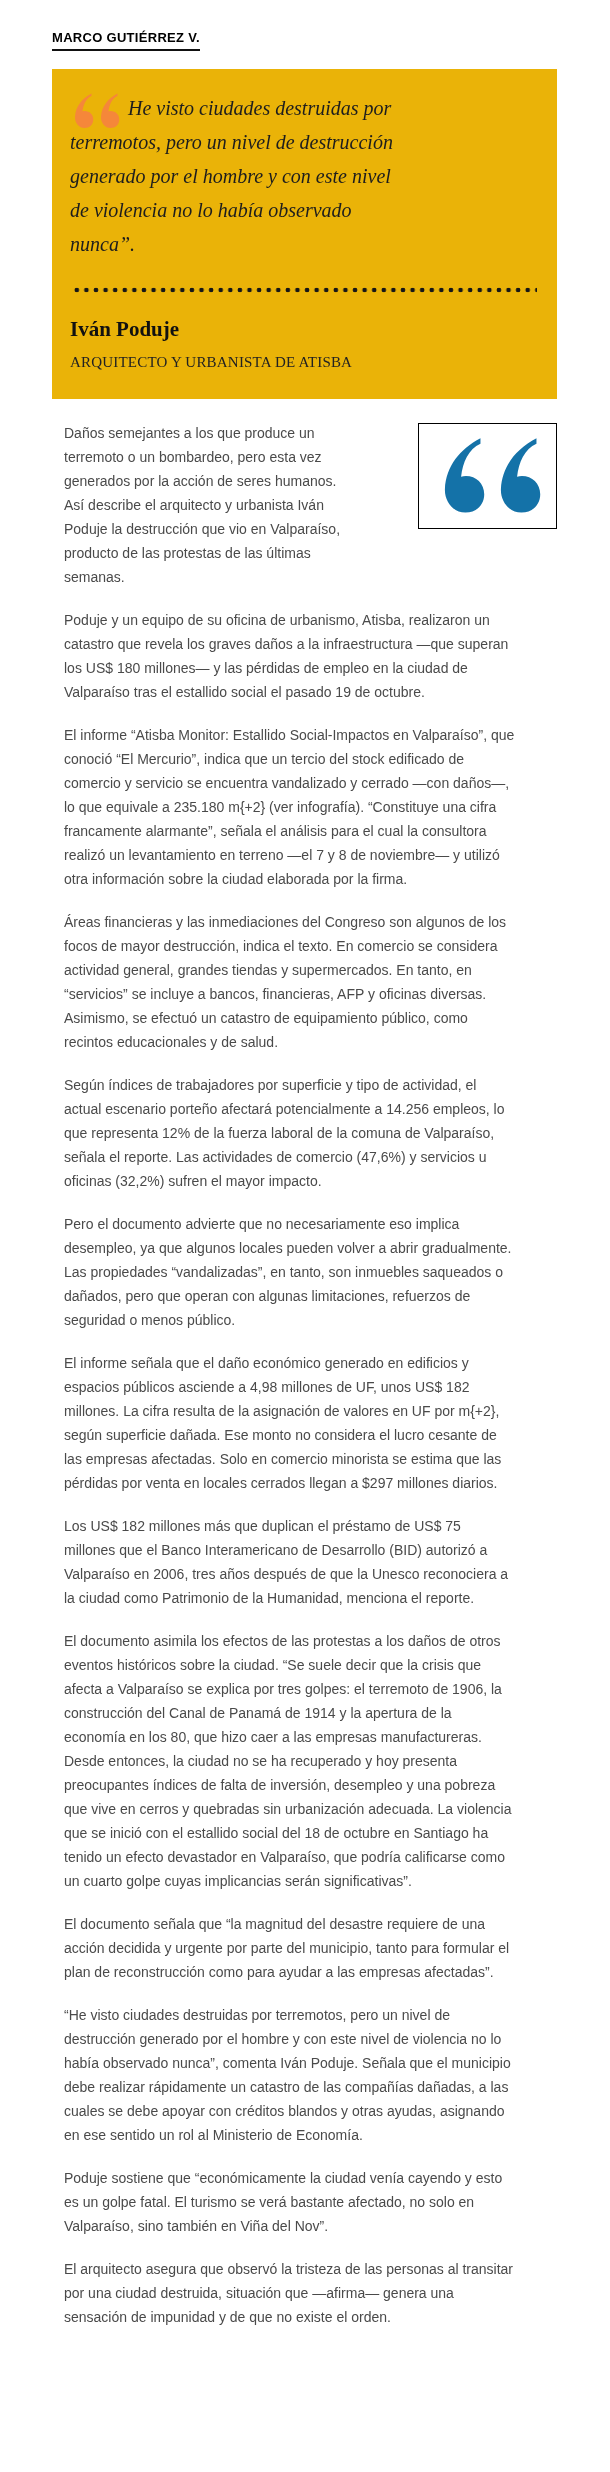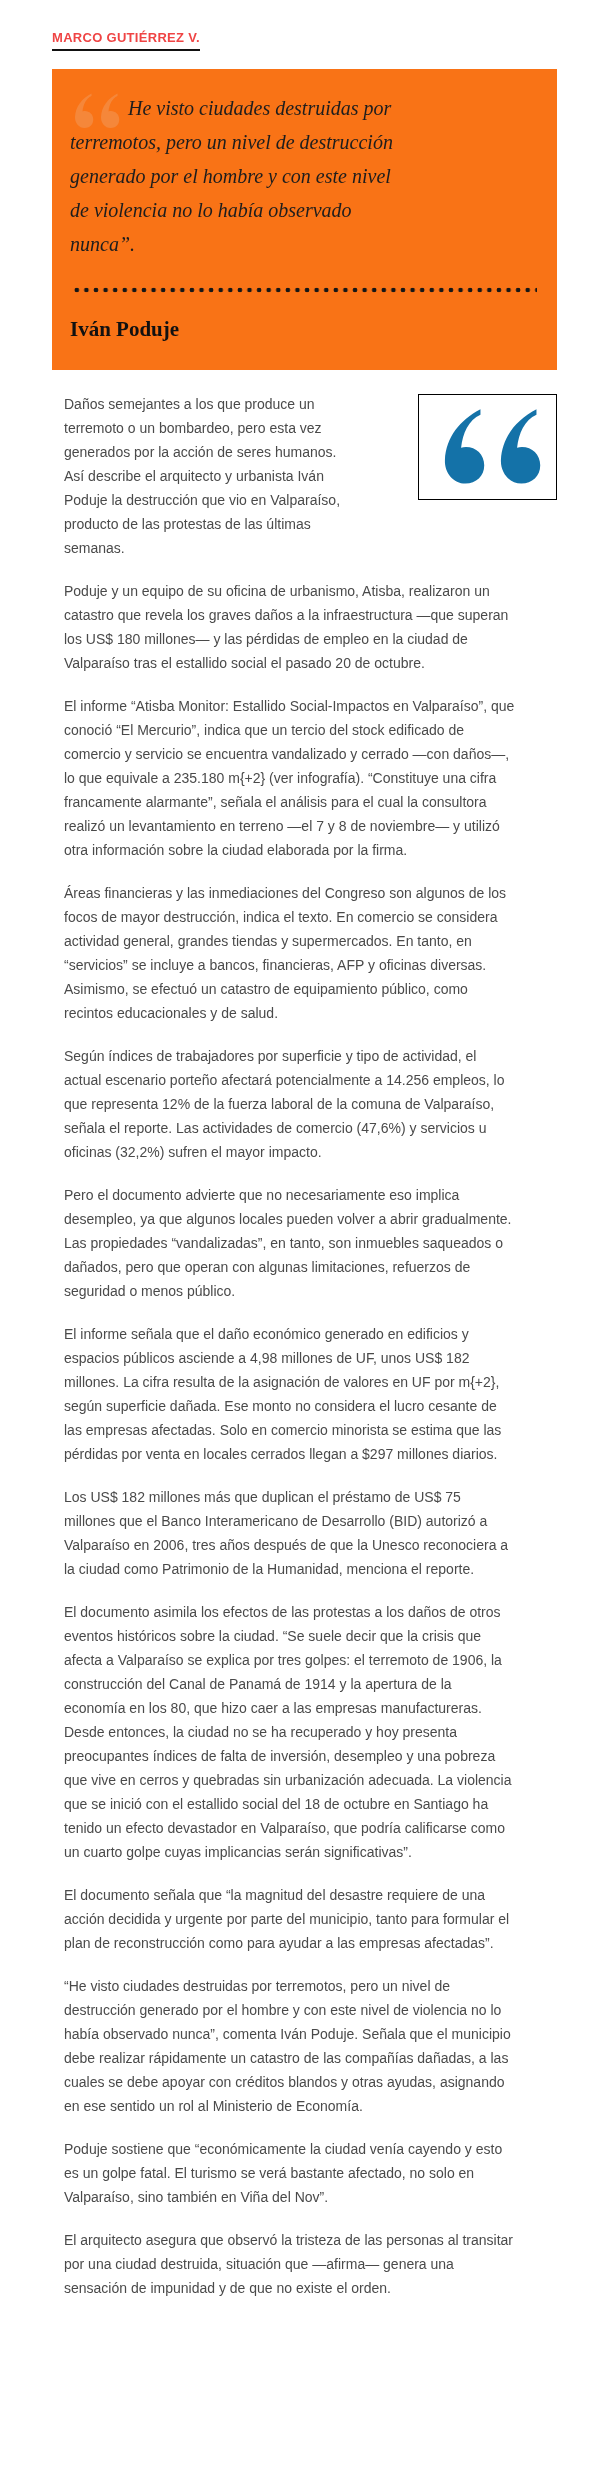--- a/index.html
+++ b/index.html
@@ -6,27 +6,27 @@
   body { width:610px; min-height:2472px; font-family:"Liberation Sans", sans-serif; }
   .page { padding:28px 53px 40px 52px; width:505px; box-sizing:content-box; }
 
   .intro {
     font-family:"Liberation Serif", serif;
     font-size:17.5px; line-height:26px; color:#1a1a1a;
     white-space:pre-line; margin:0 0 26px 0; width:430px;
   }
 
   .byline {
-    display:inline-block; font-size:13px; font-weight:bold; color:#ef4444;
+    display:inline-block; font-size:13px; font-weight:bold; color:#000000;
     letter-spacing:0.3px; border-bottom:2px solid #111; padding-bottom:4px;
     margin:0 0 18px 0;
   }
 
   .pull-quote {
-    background:#f97316; position:relative;
+    background:#eab308; position:relative;
     padding:22px 18px 28px 18px; margin:0 0 22px 0;
   }
   .orange-quote { position:absolute; top:22px; left:17px; width:52px; height:40px; color:#f5873a; }
   .pq-text {
     margin:0; font-family:"Liberation Serif", serif; font-style:italic;
     font-size:20px; line-height:34px; color:#1d1d1d;
     white-space:pre-line; text-indent:58px;
   }
   .dotted {
     height:6px; margin:26px 2px 0 2px;
@@ -79,41 +79,42 @@
     <svg class="orange-quote" viewBox="0 0 104 76" fill="currentColor">
         <use href="#dq"></use>
       </svg>
     <p class="pq-text">He visto ciudades destruidas por
 terremotos, pero un nivel de destrucción
 generado por el hombre y con este nivel
 de violencia no lo había observado
 nunca”.</p>
     <div class="dotted"></div>
     <div class="pq-author">Iván Poduje</div>
+    <div class="pq-role">ARQUITECTO Y URBANISTA DE ATISBA</div>
   </section>
 
   <div class="body-text">
 
     <div class="quote-figure">
       <svg class="blue-quote" viewBox="0 0 104 76" fill="currentColor">
           <use href="#dq"></use>
         </svg>
     </div>
 
     <p class="para">Daños semejantes a los que produce un
 terremoto o un bombardeo, pero esta vez
 generados por la acción de seres humanos.
 Así describe el arquitecto y urbanista Iván
 Poduje la destrucción que vio en Valparaíso,
 producto de las protestas de las últimas
 semanas.</p>
     <p class="para">Poduje y un equipo de su oficina de urbanismo, Atisba, realizaron un
 catastro que revela los graves daños a la infraestructura —que superan
 los US$ 180 millones— y las pérdidas de empleo en la ciudad de
-Valparaíso tras el estallido social el pasado 20 de octubre.</p>
+Valparaíso tras el estallido social el pasado 19 de octubre.</p>
     <p class="para">El informe “Atisba Monitor: Estallido Social-Impactos en Valparaíso”, que
 conoció “El Mercurio”, indica que un tercio del stock edificado de
 comercio y servicio se encuentra vandalizado y cerrado —con daños—,
 lo que equivale a 235.180 m{+2} (ver infografía). “Constituye una cifra
 francamente alarmante”, señala el análisis para el cual la consultora
 realizó un levantamiento en terreno —el 7 y 8 de noviembre— y utilizó
 otra información sobre la ciudad elaborada por la firma.</p>
     <p class="para">Áreas financieras y las inmediaciones del Congreso son algunos de los
 focos de mayor destrucción, indica el texto. En comercio se considera
 actividad general, grandes tiendas y supermercados. En tanto, en

